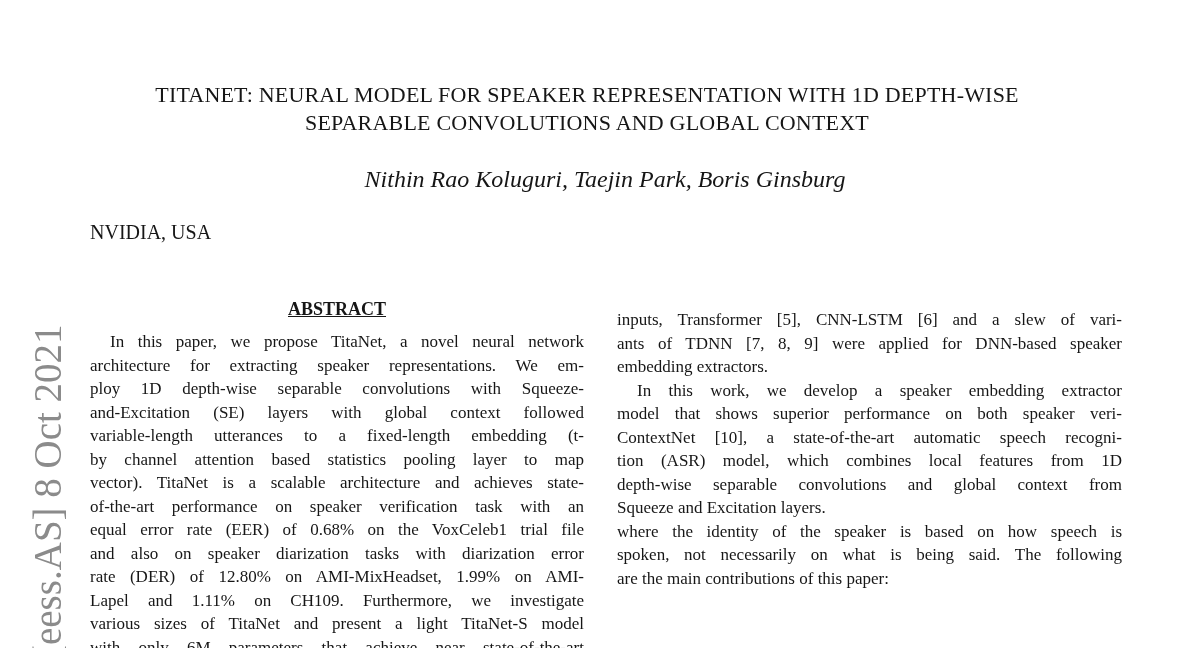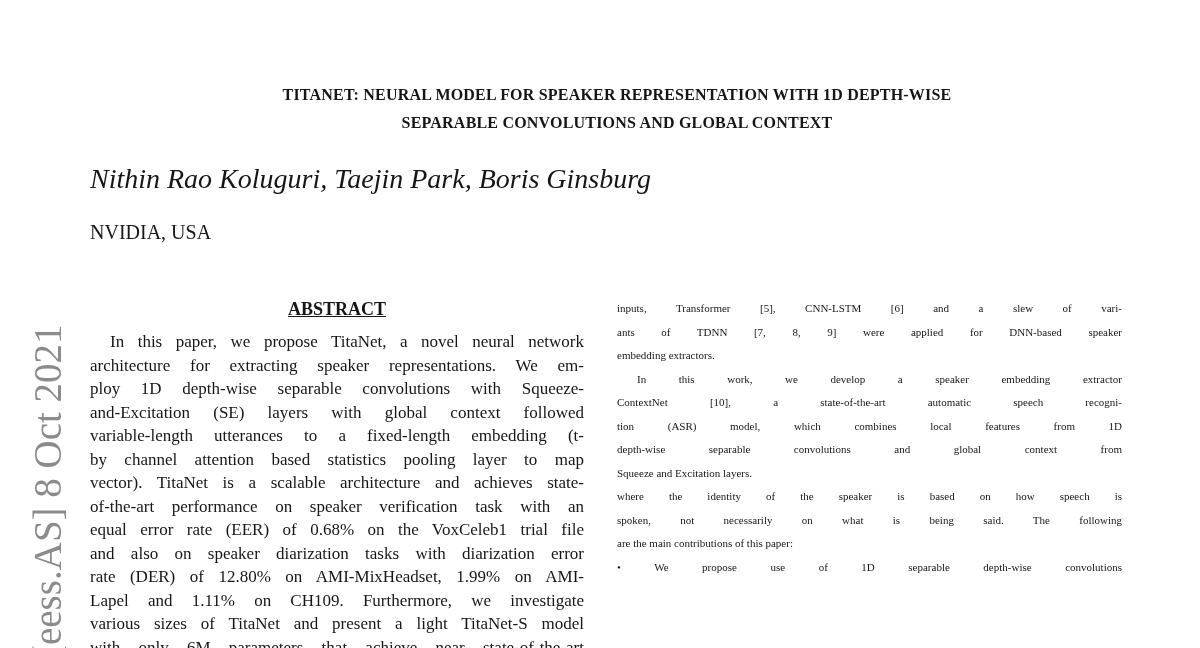--- a/index.html
+++ b/index.html
@@ -7,32 +7,33 @@
     position: relative;
     width: 1200px;
     height: 648px;
     background: #ffffff;
     overflow: hidden;
     font-family: "Liberation Serif", "DejaVu Serif", serif;
     color: #161616;
   }
   .paper-title {
     position: absolute;
-    left: 102px; top: 81px; width: 1030px;
+    left: 72px; top: 81px; width: 1030px;
     text-align: center;
-    font-weight: bold;
-    font-size: 16px;
+    font-weight: normal;
+    font-size: 22px;
     line-height: 28px;
     letter-spacing: 0.2px;
   }
   .authors-line {
     position: absolute;
     left: 90px; top: 167px; width: 1030px;
+    text-align: center;
     font-style: italic;
-    font-size: 28px;
+    font-size: 24px;
     line-height: 24px;
   }
   .affiliation-line {
     position: absolute;
     left: 90px; top: 220px; width: 1030px;
     text-align: left;
     font-size: 20px;
     line-height: 24px;
   }
   .abstract-heading {
@@ -45,22 +46,22 @@
     text-decoration: underline;
   }
   .abstract-body {
     position: absolute;
     left: 90px; top: 330px; width: 494px;
     font-size: 17px;
     line-height: 23.5px;
   }
   .right-column {
     position: absolute;
-    left: 617px; top: 297px; width: 505px;
-    font-size: 11px;
+    left: 617px; top: 308px; width: 505px;
+    font-size: 17px;
     line-height: 23.5px;
   }
   .line {
     text-align: justify;
     text-align-last: justify;
     white-space: normal;
   }
   .line.end { text-align-last: left; }
   .line.ind { text-indent: 20px; }
   .arxiv-stamp {
@@ -108,23 +109,23 @@
       <div class="line">Lapel and 1.11% on CH109. Furthermore, we investigate</div>
       <div class="line">various sizes of TitaNet and present a light TitaNet-S model</div>
       <div class="line">with only 6M parameters that achieve near state-of-the-art</div>
     </div>
 
   <div class="right-column">
       <div class="line">inputs, Transformer [5], CNN-LSTM [6] and a slew of vari-</div>
       <div class="line">ants of TDNN [7, 8, 9] were applied for DNN-based speaker</div>
       <div class="line end">embedding extractors.</div>
       <div class="line ind">In this work, we develop a speaker embedding extractor</div>
+      <div class="line">model that shows superior performance on both speaker veri-</div>
       <div class="line">ContextNet [10], a state-of-the-art automatic speech recogni-</div>
       <div class="line">tion (ASR) model, which combines local features from 1D</div>
       <div class="line">depth-wise separable convolutions and global context from</div>
       <div class="line end">Squeeze and Excitation layers.</div>
       <div class="line">where the identity of the speaker is based on how speech is</div>
       <div class="line">spoken, not necessarily on what is being said. The following</div>
       <div class="line end">are the main contributions of this paper:</div>
-      <div class="line">• We propose use of 1D separable depth-wise convolutions</div>
     </div>
 
 </div>
 
 </body></html>

